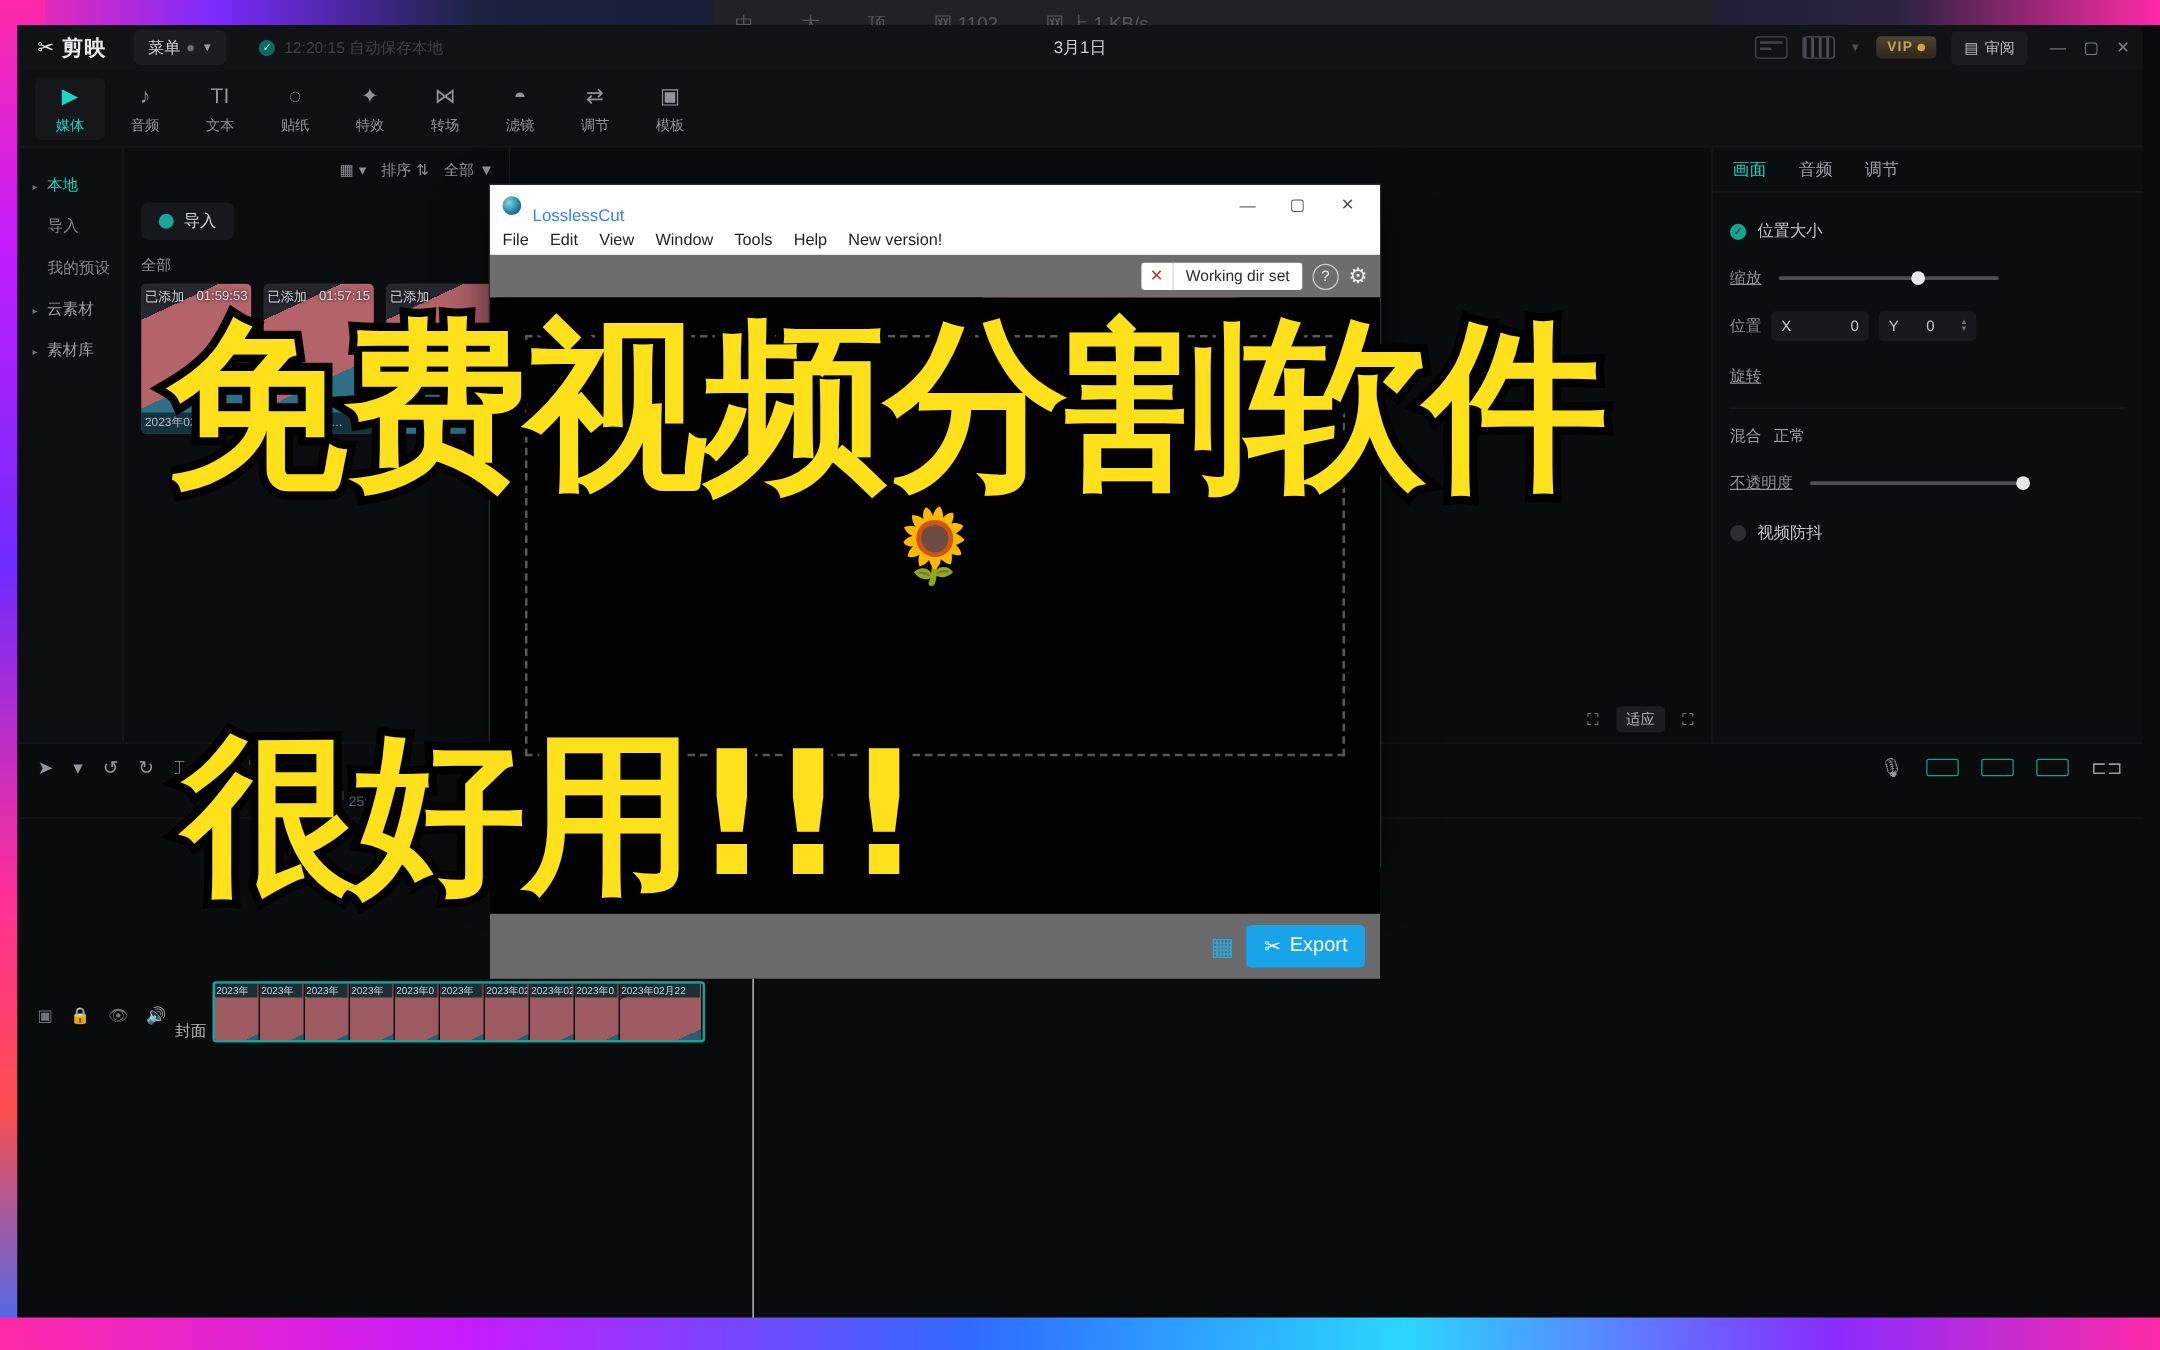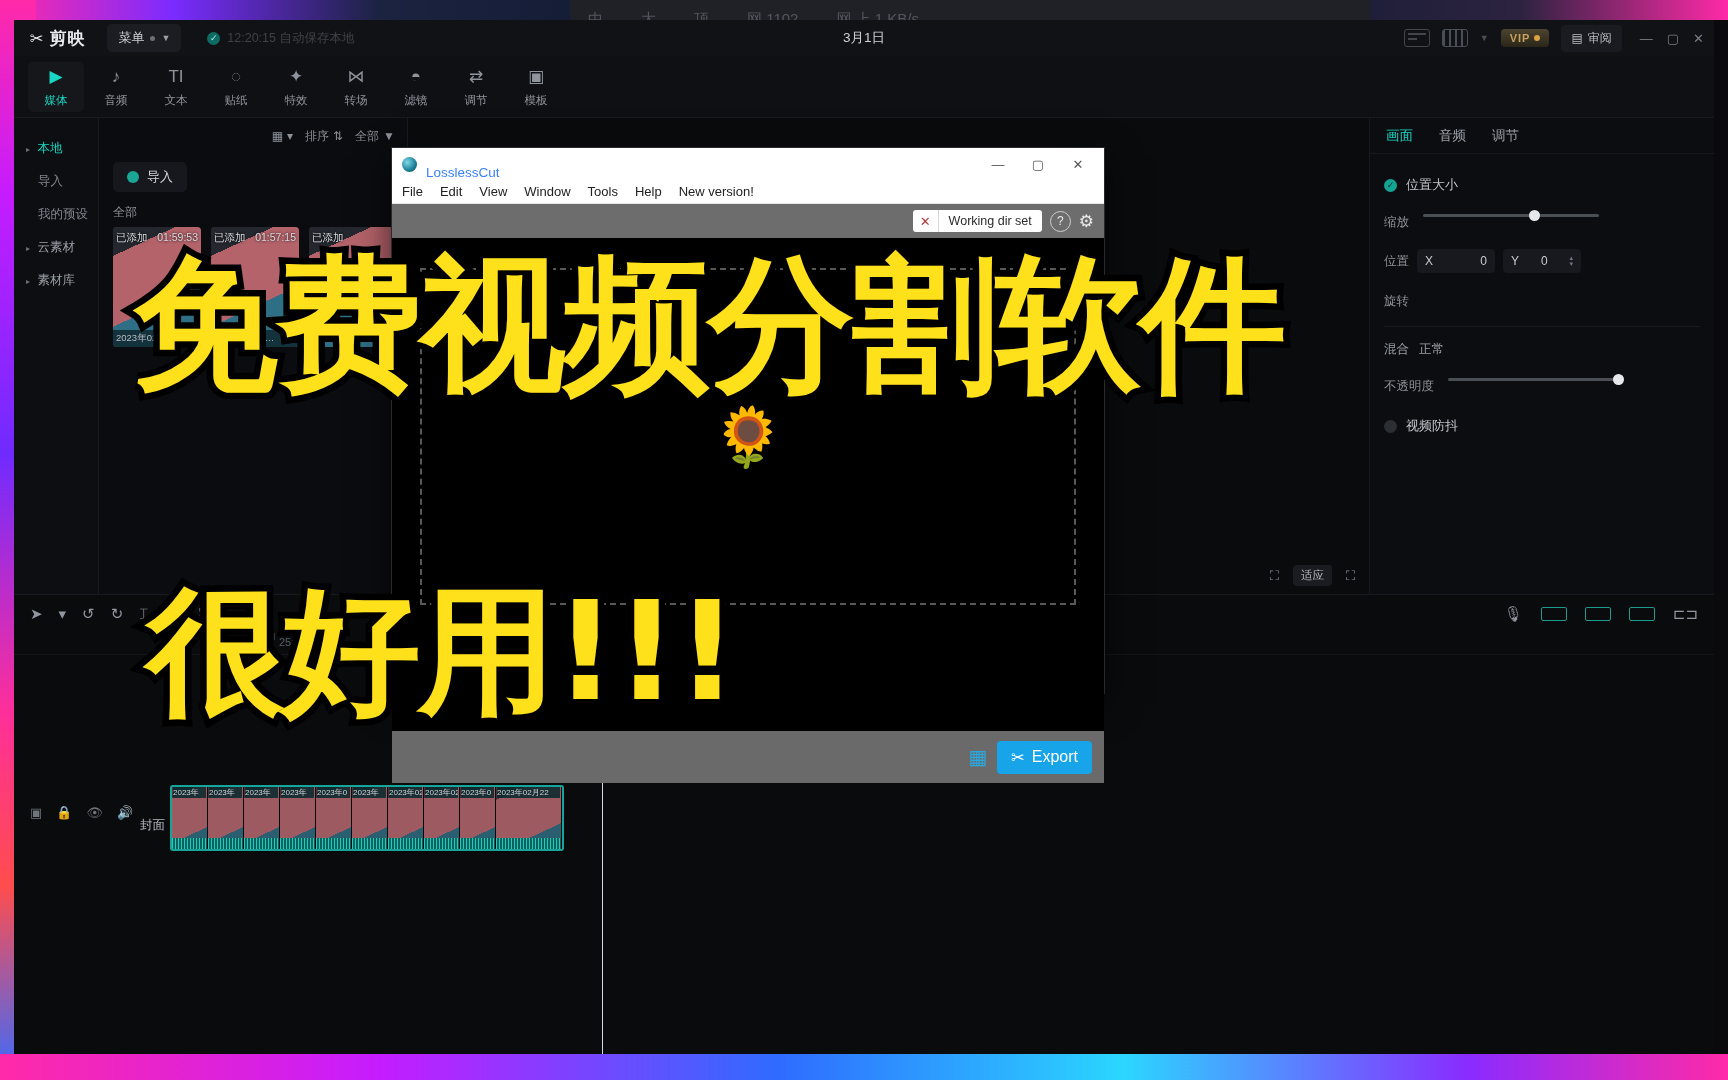--- a/index.html
+++ b/index.html
@@ -101,21 +101,21 @@
 
   .rightpanel { width:345px; background:#0c0d10; border-left:1px solid #191a1e; }
   .rp-tabs { height:36px; display:flex; align-items:center; gap:26px; padding-left:16px;
       color:#9aa0a8; font-size:13.5px; border-bottom:1px solid #17181c; }
   .rp-tabs .on { color:#19d6c4; }
   .rp-basic { margin:14px 14px 0 14px; background:#1b1d22; border-radius:4px; text-align:center;
       color:#b6bac1; font-size:12.5px; padding:6px 0; }
   .rp-row { display:flex; align-items:center; gap:9px; margin:22px 0 0 14px; color:#c2c6cd; font-size:13px; }
   .rp-check { width:13px;height:13px;border-radius:50%;background:#15a394; color:#062; font-size:9px;
       display:flex;align-items:center;justify-content:center;color:#04322d; }
-  .slider-row { display:flex; align-items:flex-start; gap:14px; margin:20px 0 0 14px; color:#8d9299; font-size:12.5px; }
+  .slider-row { display:flex; align-items:center; gap:14px; margin:20px 0 0 14px; color:#8d9299; font-size:12.5px;text-decoration:underline; }
   .slider { width:176px; height:3px; background:#4a4e55; border-radius:2px; position:relative; }
   .slider .knob { position:absolute; top:-4px; width:11px; height:11px; border-radius:50%; background:#e6e8ec; }
   .xy-row { display:flex; align-items:center; gap:8px; margin:18px 0 0 14px; color:#8d9299; font-size:12.5px; }
   .numbox { width:78px; background:#17191e; border-radius:4px; color:#c7cad0; font-size:12px;
       padding:5px 8px; display:flex; justify-content:space-between; align-items:center; }
   .stepper { display:flex; flex-direction:column; font-size:7px; color:#72777f; line-height:6px; }
   .rp-sep { height:1px; background:#191a1e; margin:16px 14px 0 14px; }
   .rp-row2 { display:flex; align-items:center; gap:10px; margin:14px 0 0 14px; color:#9aa0a8; font-size:12.5px; }
 
   
@@ -131,21 +131,21 @@
   .tlt-right { margin-left:auto; display:flex; align-items:center; gap:18px; }
   .tlt-box { width:26px;height:14px;border:1.5px solid #1d9b8f;border-radius:2px;display:inline-block; }
 
   .ruler { height:22px; position:relative; border-bottom:1px solid #15161a; }
   .tick-lbl { position:absolute; top:3px; color:#585d66; font-size:11px; }
   .tick-mark { position:absolute; top:0; width:1px; height:7px; background:#33373e; }
 
   .tracks { position:relative; padding-top:10px; }
   .track-gutter { position:absolute; left:16px; top:150px; display:flex; gap:14px; color:#6f747c; font-size:13px; }
   .cover-lbl { position:absolute; left:126px; top:162px; color:#b6bac1; font-size:12.5px; }
-  .clip-strip { position:absolute; left:156px; top:130px; display:flex; height:66px;
+  .clip-strip { position:absolute; left:156px; top:130px; display:flex; height:49px;
       border:2px solid #17a59a; border-radius:3px; overflow:hidden; }
   .cstrip-item { width:36px; height:62px; position:relative; border-right:1px solid #0a0b0d;
       background:linear-gradient(155deg,#4a3336 0 14%,#9d5a60 14% 72%,#2a5e70 72% 100%); }
   .cstrip-item .lab { position:absolute; left:1px; top:0; right:1px; font-size:8px; color:#cfd3d9;
       background:rgba(6,40,45,.85); white-space:nowrap; overflow:hidden; }
   .cstrip-item .wave { position:absolute; left:0; right:0; bottom:0; height:11px; background:#0f5f5c;
       background-image:repeating-linear-gradient(90deg,#1ad0c0 0 1px,transparent 1px 3px); }
   .playhead { position:absolute; left:588px; top:118px; width:1px; height:330px; background:#d7dade; }
   .playhead:before { content:""; position:absolute; left:-5px; top:-6px; width:11px; height:9px;
       background:#d7dade; border-radius:2px; }

